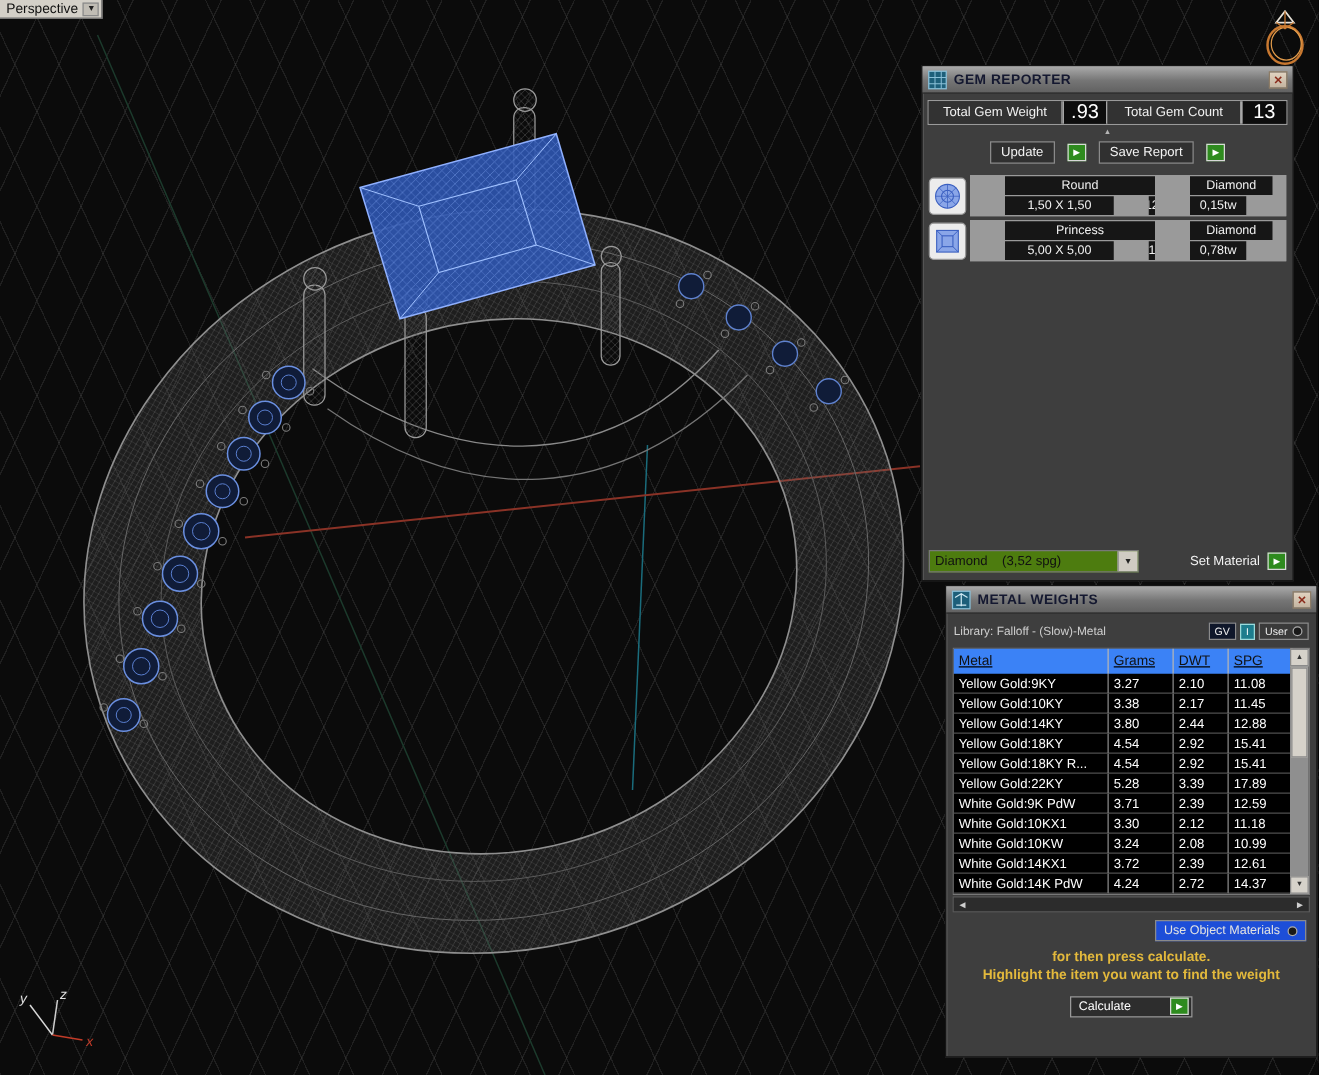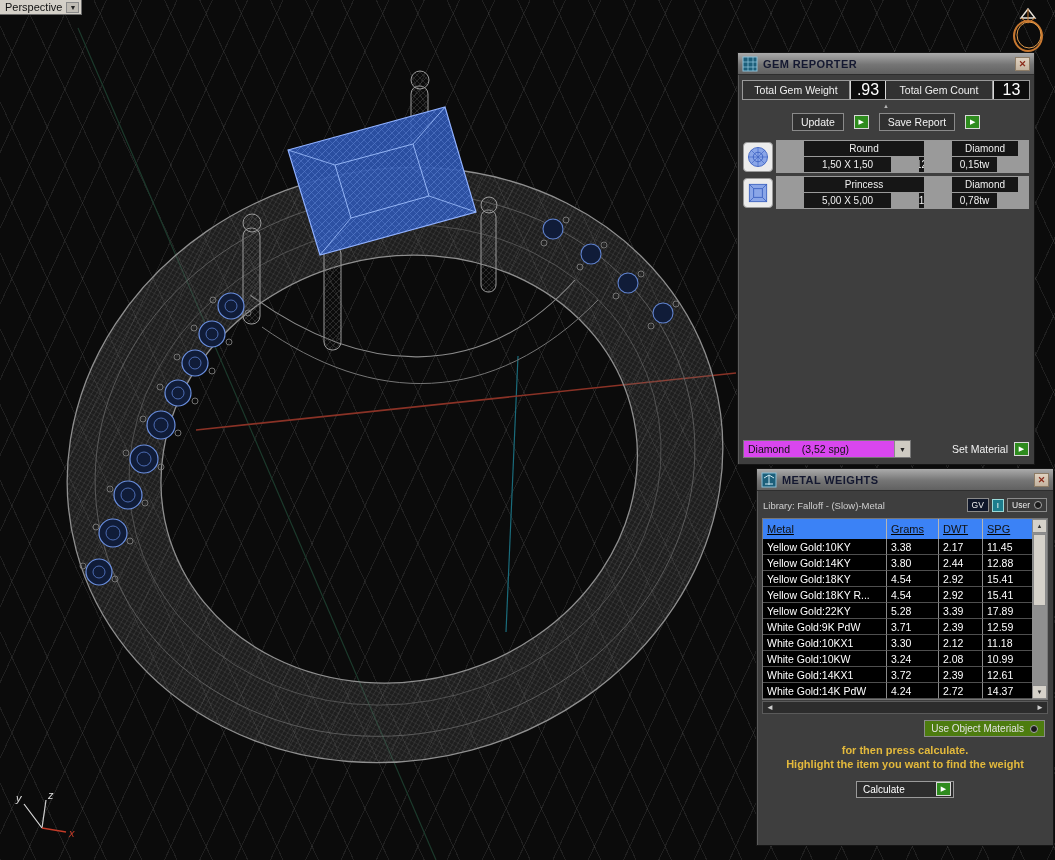--- a/index.html
+++ b/index.html
@@ -54,21 +54,21 @@
   .gem-grid{display:grid;grid-template-columns:114px 32px 72px 20px;grid-auto-rows:15px;
     gap:1px;background:#9a9a9a;border:1px solid #9a9a9a;flex:1;}
   .gc{background:#161616;color:#f0f0f0;font-size:10px;display:flex;align-items:center;
     justify-content:center;white-space:nowrap;overflow:hidden;margin-left:27px;}
   .gc.shape{grid-column:1/3;}
   .gc.material{grid-column:3/5;}
   .gc.arrow-cell{background:#2e8b1e;color:#fff;font-size:7px;}
 
   .spacer{flex:1;}
   .material-row{display:flex;align-items:center;gap:6px;margin:0 5px 6px;}
-  .dropdown{display:flex;align-items:center;width:168px;height:18px;background:#d946ef;border:1px solid #777;}
+  .dropdown{display:flex;align-items:center;width:168px;height:18px;background:#4d7c0f;border:1px solid #777;}
   .dd-text{flex:1;font-size:10.5px;color:#111;padding-left:4px;white-space:pre;overflow:hidden;}
   .dd-btn{width:16px;height:16px;background:#cfcbc3;border-left:1px solid #8a8a8a;color:#222;
     font-size:7px;display:flex;align-items:center;justify-content:center;}
   .setmat-label{color:#f2f2f2;font-size:10.5px;margin-left:auto;white-space:nowrap;}
 
   
   .library-row{display:flex;align-items:center;gap:3px;padding:0 6px;margin-top:5px;height:18px;}
   .library-text{flex:1;color:#cfcfcf;font-size:9.5px;white-space:nowrap;}
   .gv-btn{background:#0f172a;border:1px solid #8a8a8a;color:#eee;font-size:8.5px;padding:1px 4px;}
   .gv-ind{background:#1d7d8d;border:1px solid #9adada;color:#fff;font-size:8px;padding:1px 4px;}
@@ -86,21 +86,21 @@
   .vscroll{position:absolute;right:0;top:0;bottom:0;width:15px;background:#8f8f8f;
     display:flex;flex-direction:column;}
   .vs-btn{height:14px;background:#d6d2ca;border:1px solid #8a8a8a;color:#333;font-size:6px;
     display:flex;align-items:center;justify-content:center;}
   .vs-thumb{height:72px;background:#d6d2ca;border:1px solid #8a8a8a;margin:1px;}
   .vs-space{flex:1;}
   .hscroll{margin:1px 5px 0;height:13px;background:#2c2c2c;border:1px solid #5a5a5a;
     display:flex;align-items:center;justify-content:space-between;padding:0 3px;color:#cfcfcf;font-size:8px;}
 
   .uom-row{display:flex;justify-content:flex-end;margin:6px 8px 0;}
-  .uom{display:flex;align-items:center;gap:6px;background:#4d7c0f;border:1px solid #8a8a8a;
+  .uom{display:flex;align-items:center;gap:6px;background:#1d4ed8;border:1px solid #8a8a8a;
     padding:2px 6px;color:#e2e2e2;font-size:10px;}
   .instruction{margin-top:7px;text-align:center;color:#e3b93c;font-weight:bold;font-size:11px;line-height:1.25;}
   .calc-row{display:flex;justify-content:center;margin-top:9px;}
   .calc-btn{display:flex;align-items:center;justify-content:space-between;width:98px;height:17px;
     background:#2d2d2d;border:1px solid #9a9a9a;color:#fff;font-size:10px;padding:0 2px 0 6px;gap:28px;}
 
   
   .axis-indicator{position:absolute;left:8px;top:788px;}
   
   .logo{position:absolute;left:1004px;top:4px;}
@@ -344,20 +344,26 @@
     </div>
 
     <div class="mtable">
       <div class="mhead">
         <span>Metal</span>
         <span>Grams</span>
         <span>DWT</span>
         <span>SPG</span>
       </div>
       <div class="mrow">
+        <span>Yellow Gold:9KY</span>
+          <span>3.27</span>
+          <span>2.10</span>
+          <span>11.08</span>
+      </div>
+      <div class="mrow">
         <span>Yellow Gold:10KY</span>
           <span>3.38</span>
           <span>2.17</span>
           <span>11.45</span>
       </div>
       <div class="mrow">
         <span>Yellow Gold:14KY</span>
           <span>3.80</span>
           <span>2.44</span>
           <span>12.88</span>

